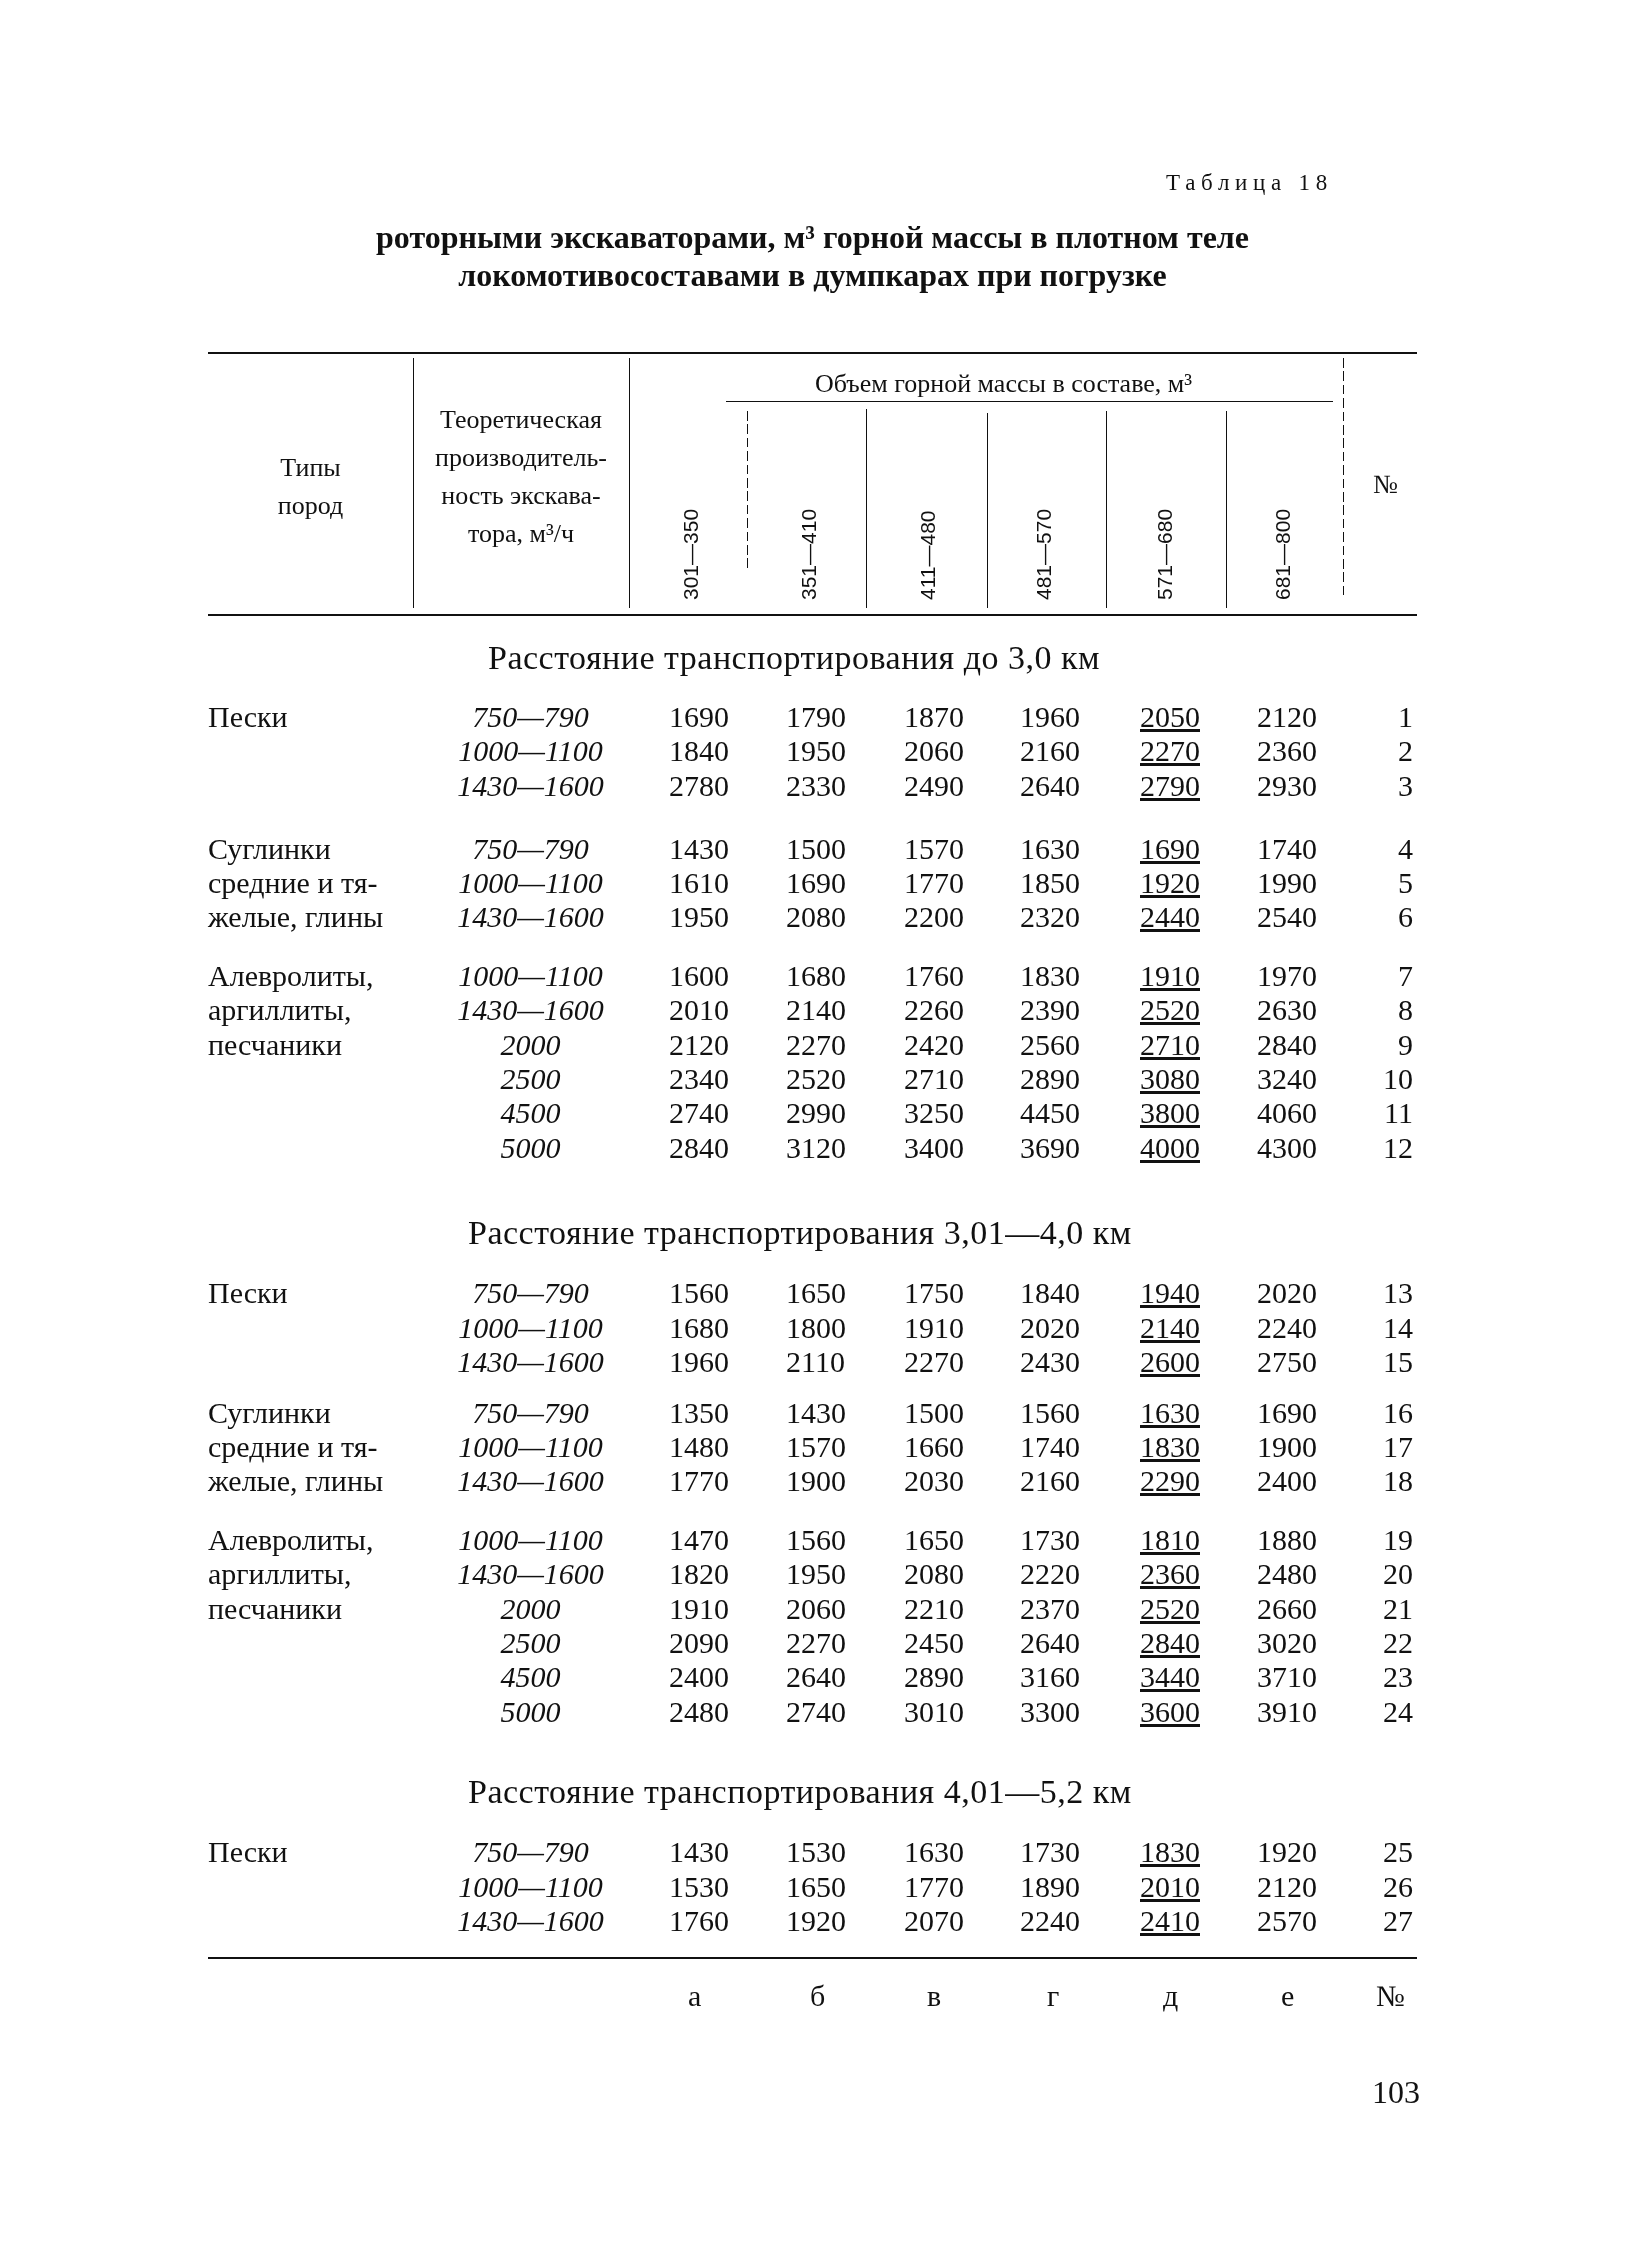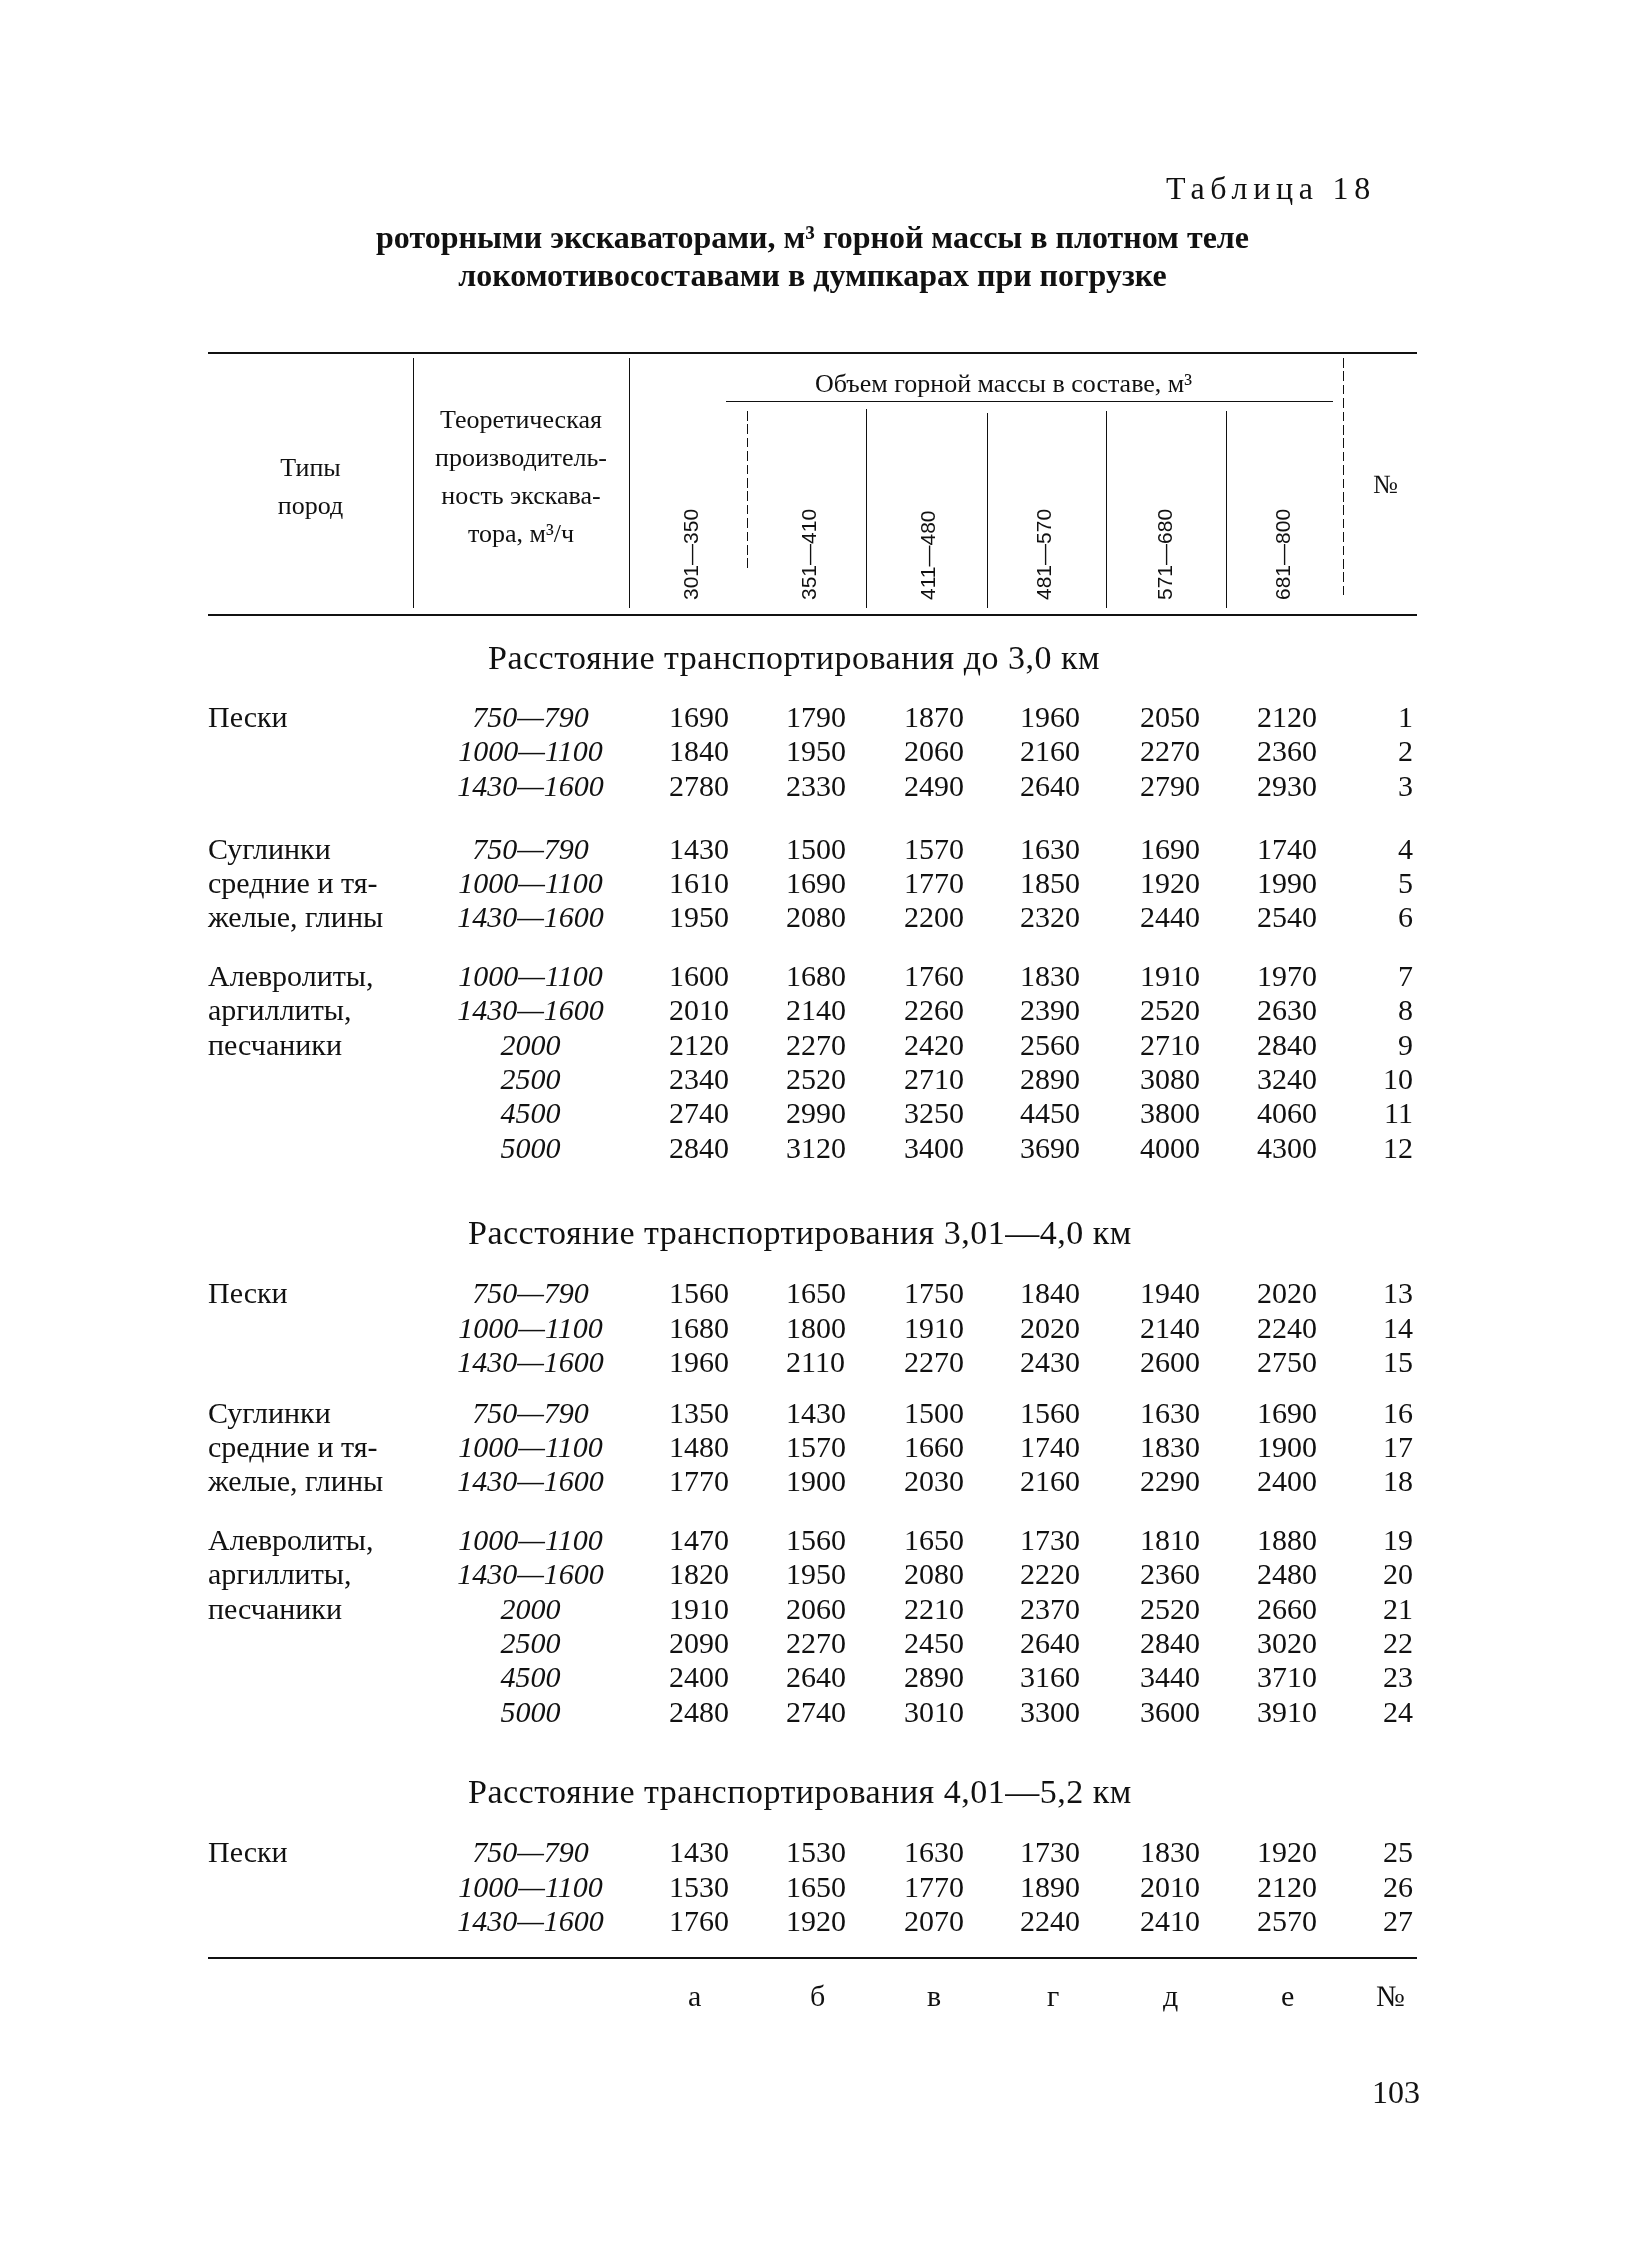--- a/index.html
+++ b/index.html
@@ -2,41 +2,41 @@
 <html><head>
 <meta charset="utf-8">
 <style>
   html, body { margin: 0; padding: 0; background: #ffffff; }
   body {
     width: 1625px; height: 2258px; position: relative; overflow: hidden;
     font-family: "Liberation Serif", "DejaVu Serif", serif; color: #111;
   }
   .abs { position: absolute; }
   .table-label {
-    left: 1166px; top: 170px; font-size: 32px; letter-spacing: 5.7px; white-space: nowrap;
+    left: 1166px; top: 170px; font-size: 23px; letter-spacing: 5.7px; white-space: nowrap;
   }
   .title {
     left: 287px; width: 1051px; top: 218px; text-align: center;
     font-weight: bold; font-size: 32px; line-height: 38px;
   }
   .hline { background: #111; height: 1.9px; }
   .vline { width: 1.4px; background: #111; }
   .vline.dash { background: repeating-linear-gradient(to bottom, #111 0 9.6px, transparent 9.6px 13.4px); }
   .hdr-text { font-size: 26px; line-height: 38px; text-align: center; }
   .hdr-cell-rot {
     font-family: "Liberation Sans", "DejaVu Sans", sans-serif;
     font-size: 21px; transform: rotate(-90deg); transform-origin: left top; white-space: nowrap;
   }
   .section-title { font-size: 34px; white-space: nowrap; letter-spacing: 0.5px; }
   .row { height: 34px; font-size: 30px; line-height: 34px; }
   .cell { position: absolute; top: 0; white-space: nowrap; }
   .rock { left: 208px; font-size: 30px; line-height: 34px; }
   .prod { width: 191px; left: 435px; text-align: center; font-style: italic; }
   .c0 { left: 669px; } .c1 { left: 786px; } .c2 { left: 904px; }
-  .c3 { left: 1020px; } .c4 { left: 1140px; } .c5 { left: 1257px; }
+  .c3 { left: 1020px; } .c4 { left: 1140px; text-decoration: underline; } .c5 { left: 1257px; }
   .num { right: 212px; text-align: right; }
   .footer-letter { font-size: 30px; }
   .page-num { font-size: 32px; }
 </style>
 </head>
 <body>
 
 <div class="abs table-label">Таблица 18</div>
 <div class="abs title">
   <div>роторными экскаваторами, м³ горной массы в плотном теле</div>

